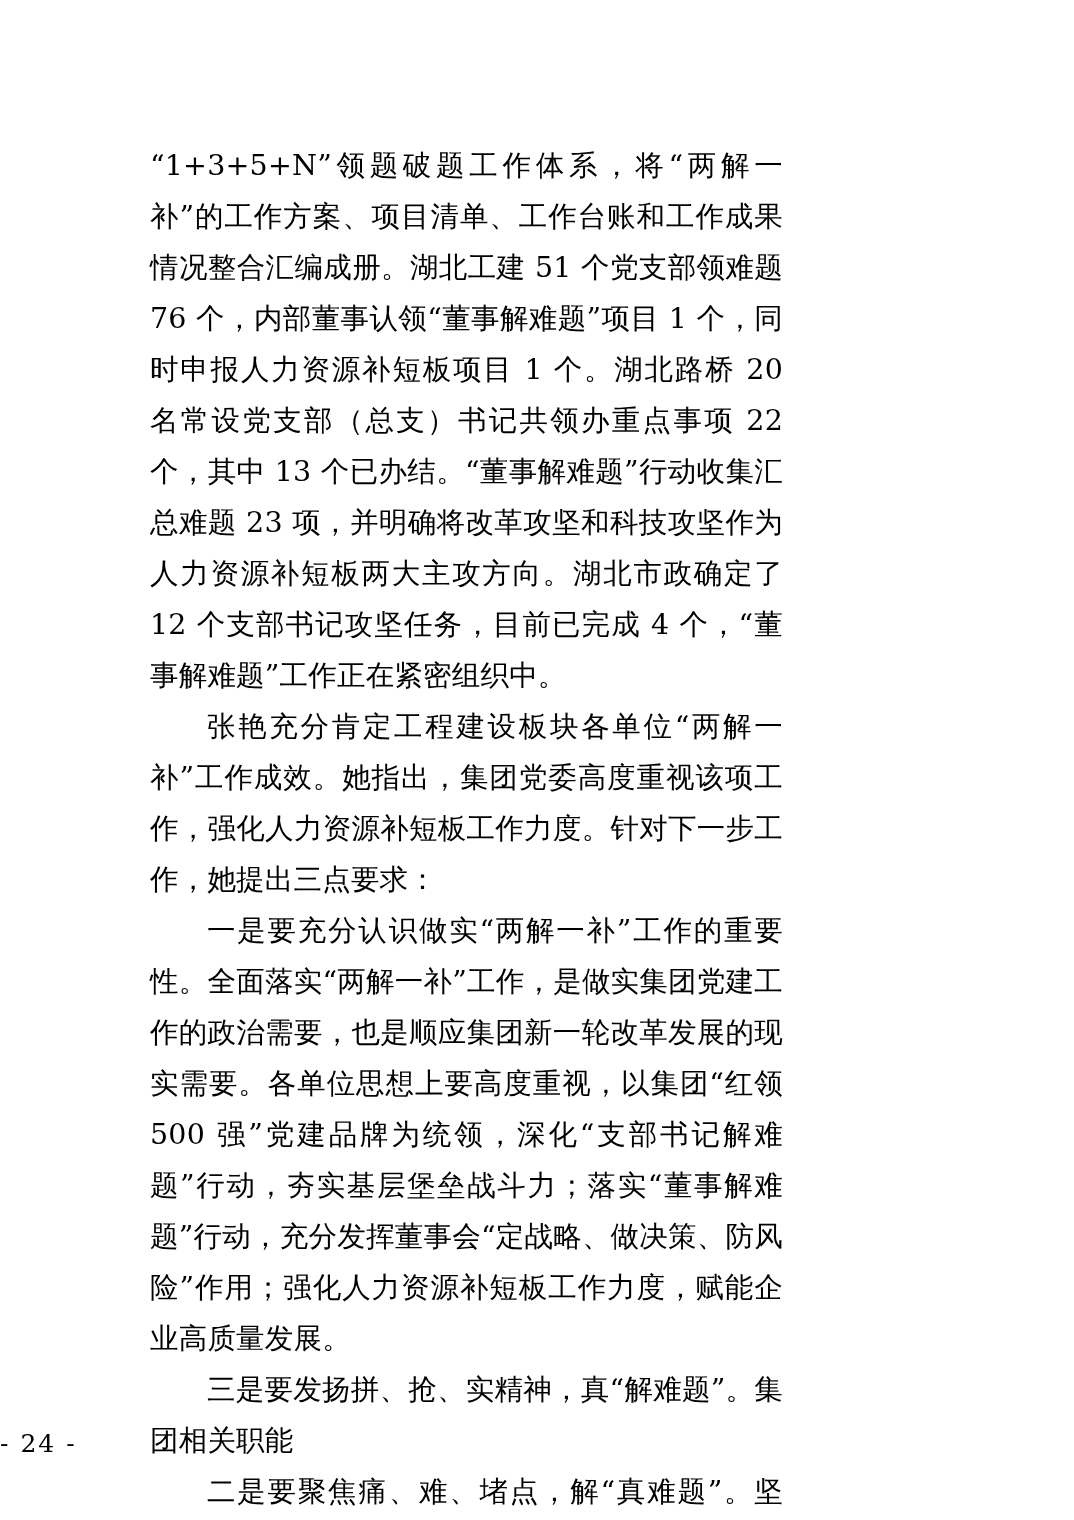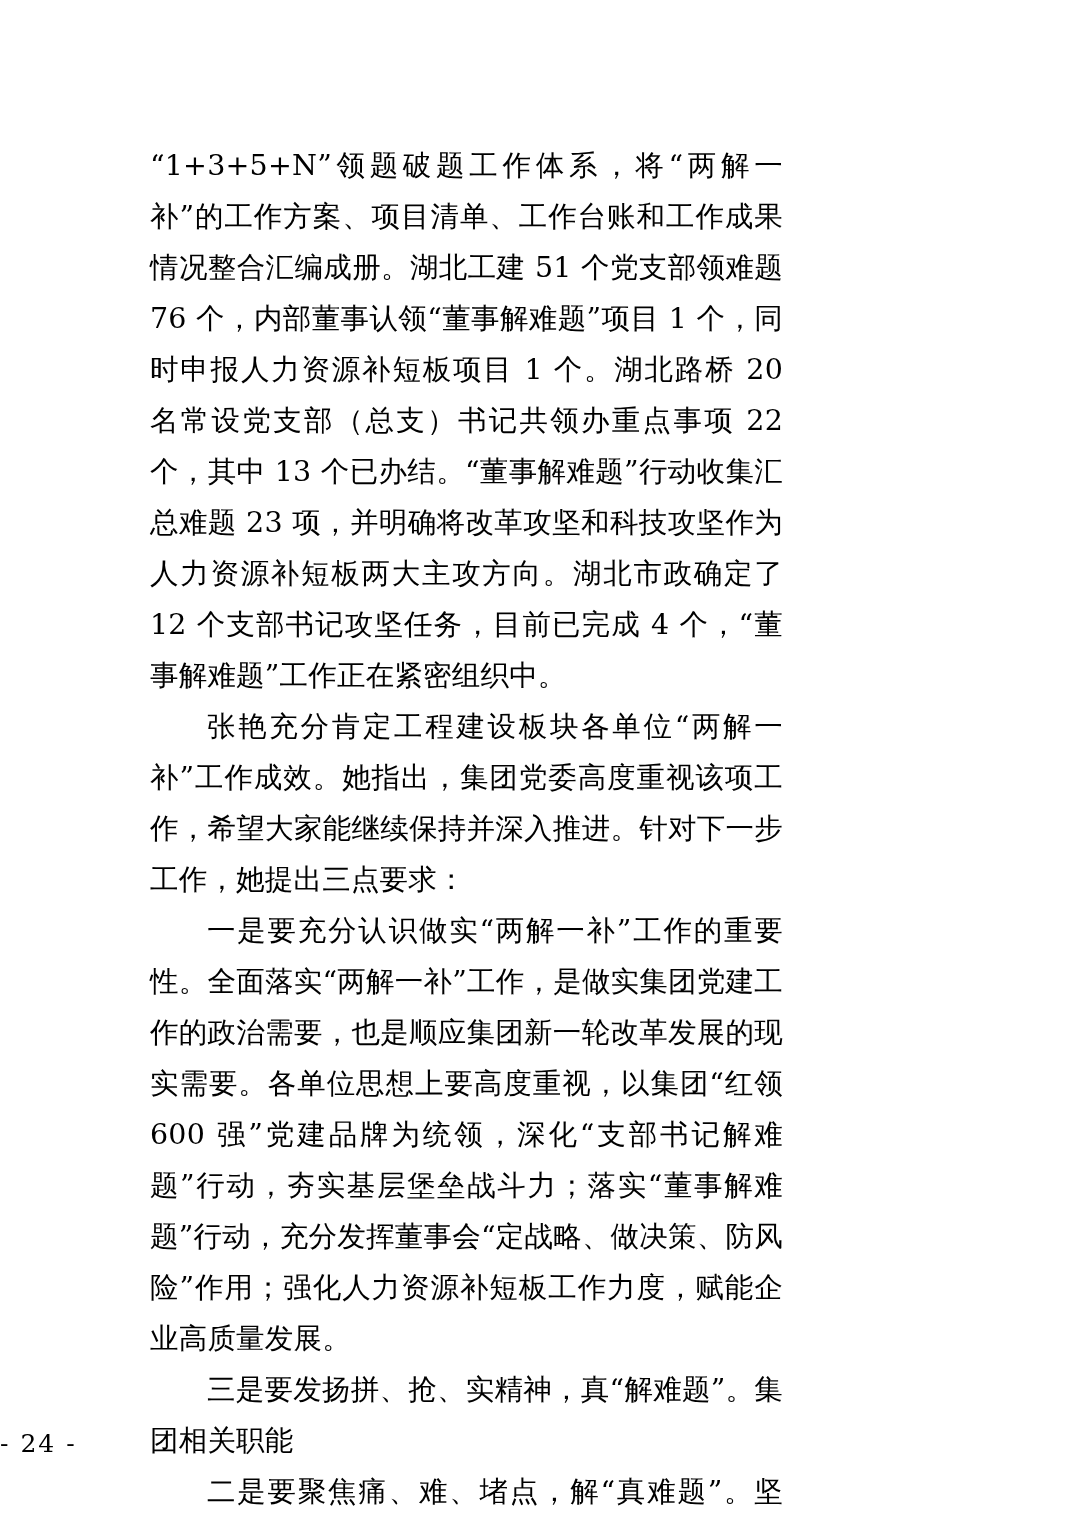--- a/index.html
+++ b/index.html
@@ -51,19 +51,19 @@
     letter-spacing: 2px;
     font-family: "DejaVu Serif", "Liberation Serif", serif;
   }
 </style>
 </head>
 <body>
 
 <div class="page">
   <div class="body-text">
     <p class="para no-indent">“1+3+5+N”领题破题工作体系，将“两解一补”的工作方案、项目清单、工作台账和工作成果情况整合汇编成册。湖北工建 51 个党支部领难题 76 个，内部董事认领“董事解难题”项目 1 个，同时申报人力资源补短板项目 1 个。湖北路桥 20 名常设党支部（总支）书记共领办重点事项 22 个，其中 13 个已办结。“董事解难题”行动收集汇总难题 23 项，并明确将改革攻坚和科技攻坚作为人力资源补短板两大主攻方向。湖北市政确定了 12 个支部书记攻坚任务，目前已完成 4 个，“董事解难题”工作正在紧密组织中。</p>
-    <p class="para">张艳充分肯定工程建设板块各单位“两解一补”工作成效。她指出，集团党委高度重视该项工作，希望大家能继续保持并深入推进。针对下一步工作，她提出三点要求：</p>
-    <p class="para">一是要充分认识做实“两解一补”工作的重要性。全面落实“两解一补”工作，是做实集团党建工作的政治需要，也是顺应集团新一轮改革发展的现实需要。各单位思想上要高度重视，以集团“红领 600 强”党建品牌为统领，深化“支部书记解难题”行动，夯实基层堡垒战斗力；落实“董事解难题”行动，充分发挥董事会“定战略、做决策、防风险”作用；强化人力资源补短板工作力度，赋能企业高质量发展。</p>
+    <p class="para">张艳充分肯定工程建设板块各单位“两解一补”工作成效。她指出，集团党委高度重视该项工作，强化人力资源补短板工作力度。针对下一步工作，她提出三点要求：</p>
+    <p class="para">一是要充分认识做实“两解一补”工作的重要性。全面落实“两解一补”工作，是做实集团党建工作的政治需要，也是顺应集团新一轮改革发展的现实需要。各单位思想上要高度重视，以集团“红领 500 强”党建品牌为统领，深化“支部书记解难题”行动，夯实基层堡垒战斗力；落实“董事解难题”行动，充分发挥董事会“定战略、做决策、防风险”作用；强化人力资源补短板工作力度，赋能企业高质量发展。</p>
     <p class="para">三是要发扬拼、抢、实精神，真“解难题”。集团相关职能</p>
     <p class="para">二是要聚焦痛、难、堵点，解“真难题”。坚持“小切口”“可细化”“操作性强”的选题原则，聚焦公司发展中的重点、难点、堵点问题，实事求是，精准选题，高定目标，对各项选题难题、短板弱项实行动态管理，对重点项目进行实时跟踪，齐抓共管、联动推进，不断推动“两解一补”工作落地生根，取得真成效。</p>
   </div>
   <div class="footer">- 24 -</div>
 </div>
 
 </body></html>

